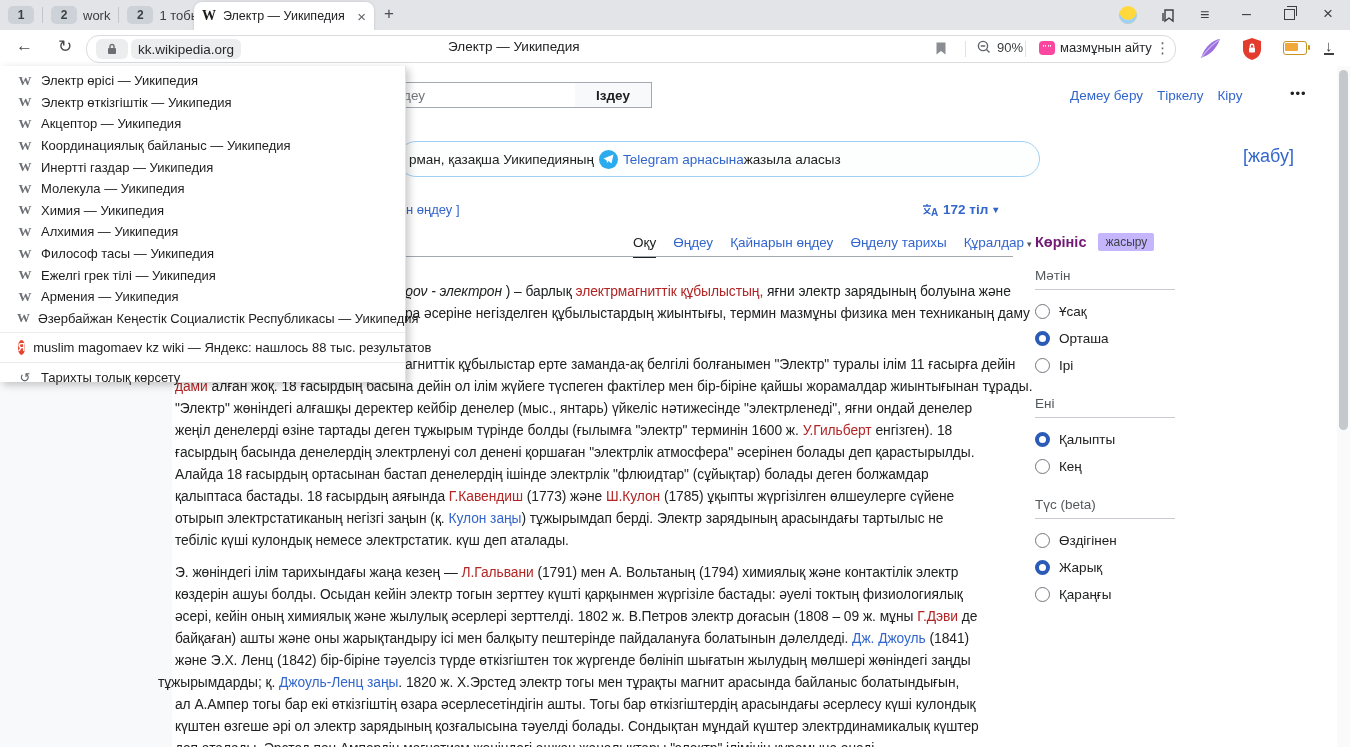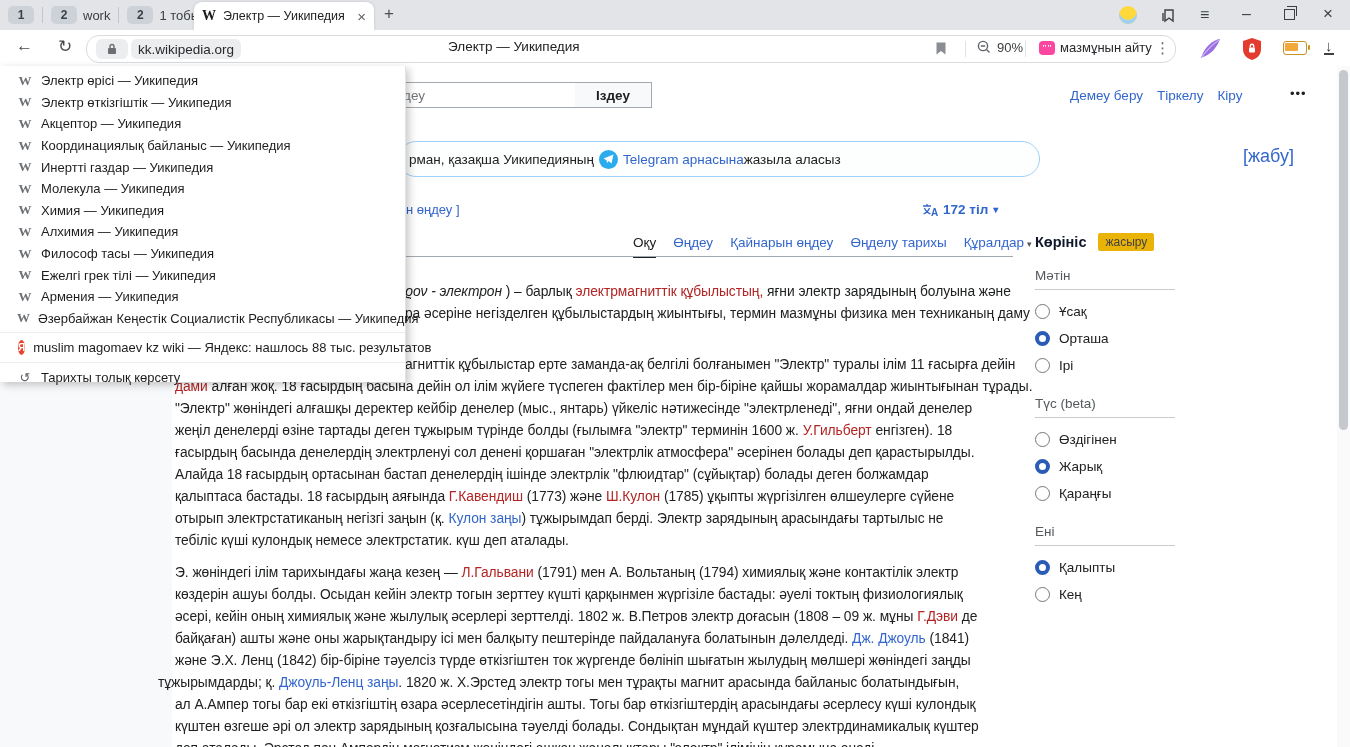--- a/index.html
+++ b/index.html
@@ -79,22 +79,22 @@
   #langsel .lchev{font-size:10px;color:#3366cc;}
 
   #pagetabs{left:633px;top:169px;display:flex;gap:17px;font-size:13.5px;}
   #pagetabs .ptab{color:#3366cc;padding-bottom:6px;white-space:nowrap;}
   #pagetabs .ptab.act{color:#202122;border-bottom:2px solid #202122;}
   #pagetabs .ptab .chev{font-size:9px;color:#54595d;margin-left:3px;}
   #tabrule{left:175px;top:190px;width:838px;height:1px;background:#a2a9b1;}
 
   #apanel{left:1035px;top:167px;width:140px;}
   #apanel .ahead{display:flex;align-items:center;gap:12px;}
-  #apanel .atitle{font-size:14.5px;font-weight:bold;color:#0f172a;text-align:right;}
-  #apanel .ahide{font-size:12px;color:#404244;background:#eab308;border-radius:2px;padding:2px 7px;}
+  #apanel .atitle{font-size:14.5px;font-weight:bold;color:#701a75;text-align:right;}
+  #apanel .ahide{font-size:12px;color:#404244;background:#c4b5fd;border-radius:2px;padding:2px 7px;}
   .agroup{margin-top:17px;}
   .aglabel{font-size:13.5px;color:#54595d;padding-bottom:6px;border-bottom:1px solid #c8ccd1;margin-bottom:8px;}
   .aopt{display:flex;align-items:center;height:27px;gap:9px;font-size:13.5px;color:#202122;}
   .radio{width:15px;height:15px;border-radius:50%;border:1.5px solid #72777d;box-sizing:border-box;background:#fff;}
   .radio.sel{border:4.5px solid #2a5bb7;}
 
   
   .aline{position:absolute;white-space:nowrap;font-size:13.8px;color:#202122;line-height:22px;letter-spacing:-0.05px;}
   .aline .red{color:#b32424;}
   .aline .blue{color:#3366cc;}
@@ -244,43 +244,43 @@
             <div class="aopt">
               <span class="radio sel"></span>
               <span>Орташа</span>
             </div>
             <div class="aopt">
               <span class="radio"></span>
               <span>Ірі</span>
             </div>
           </div>
           <div class="agroup">
+            <div class="aglabel">Ені</div>
+            <div class="aopt">
+              <span class="radio sel"></span>
+              <span>Қалыпты</span>
+            </div>
+            <div class="aopt">
+              <span class="radio"></span>
+              <span>Кең</span>
+            </div>
+          </div>
+          <div class="agroup">
             <div class="aglabel">Түс (beta)</div>
             <div class="aopt">
               <span class="radio"></span>
               <span>Өздігінен</span>
             </div>
             <div class="aopt">
               <span class="radio sel"></span>
               <span>Жарық</span>
             </div>
             <div class="aopt">
               <span class="radio"></span>
               <span>Қараңғы</span>
-            </div>
-          </div>
-          <div class="agroup">
-            <div class="aglabel">Ені</div>
-            <div class="aopt">
-              <span class="radio sel"></span>
-              <span>Қалыпты</span>
-            </div>
-            <div class="aopt">
-              <span class="radio"></span>
-              <span>Кең</span>
             </div>
           </div>
         </div>
     </div>
 
     <div class="abs" id="article" style="left:0;top:0;">
         <div class="aline" style="left: 405px; top: 215px;"><span class="it">ϱον - электрон </span><span>) – барлық </span><span class="red">электрмагниттік құбылыстың,</span><span> яғни электр зарядының болуына және</span></div>
         <div class="aline" style="left: 405px; top: 237px;"><span>ра әсеріне негізделген құбылыстардың жиынтығы, термин мазмұны физика мен техниканың даму</span></div>
         <div class="aline" style="left: 405px; top: 288px;"><span>агниттік құбылыстар ерте заманда-ақ белгілі болғанымен "Электр" туралы ілім 11 ғасырға дейін</span></div>
         <div class="aline" style="left: 175px; top: 310px;"><span class="red">дами</span><span> алған жоқ. 18 ғасырдың басына дейін ол ілім жүйеге түспеген фактілер мен бір-біріне қайшы жорамалдар жиынтығынан тұрады.</span></div>

